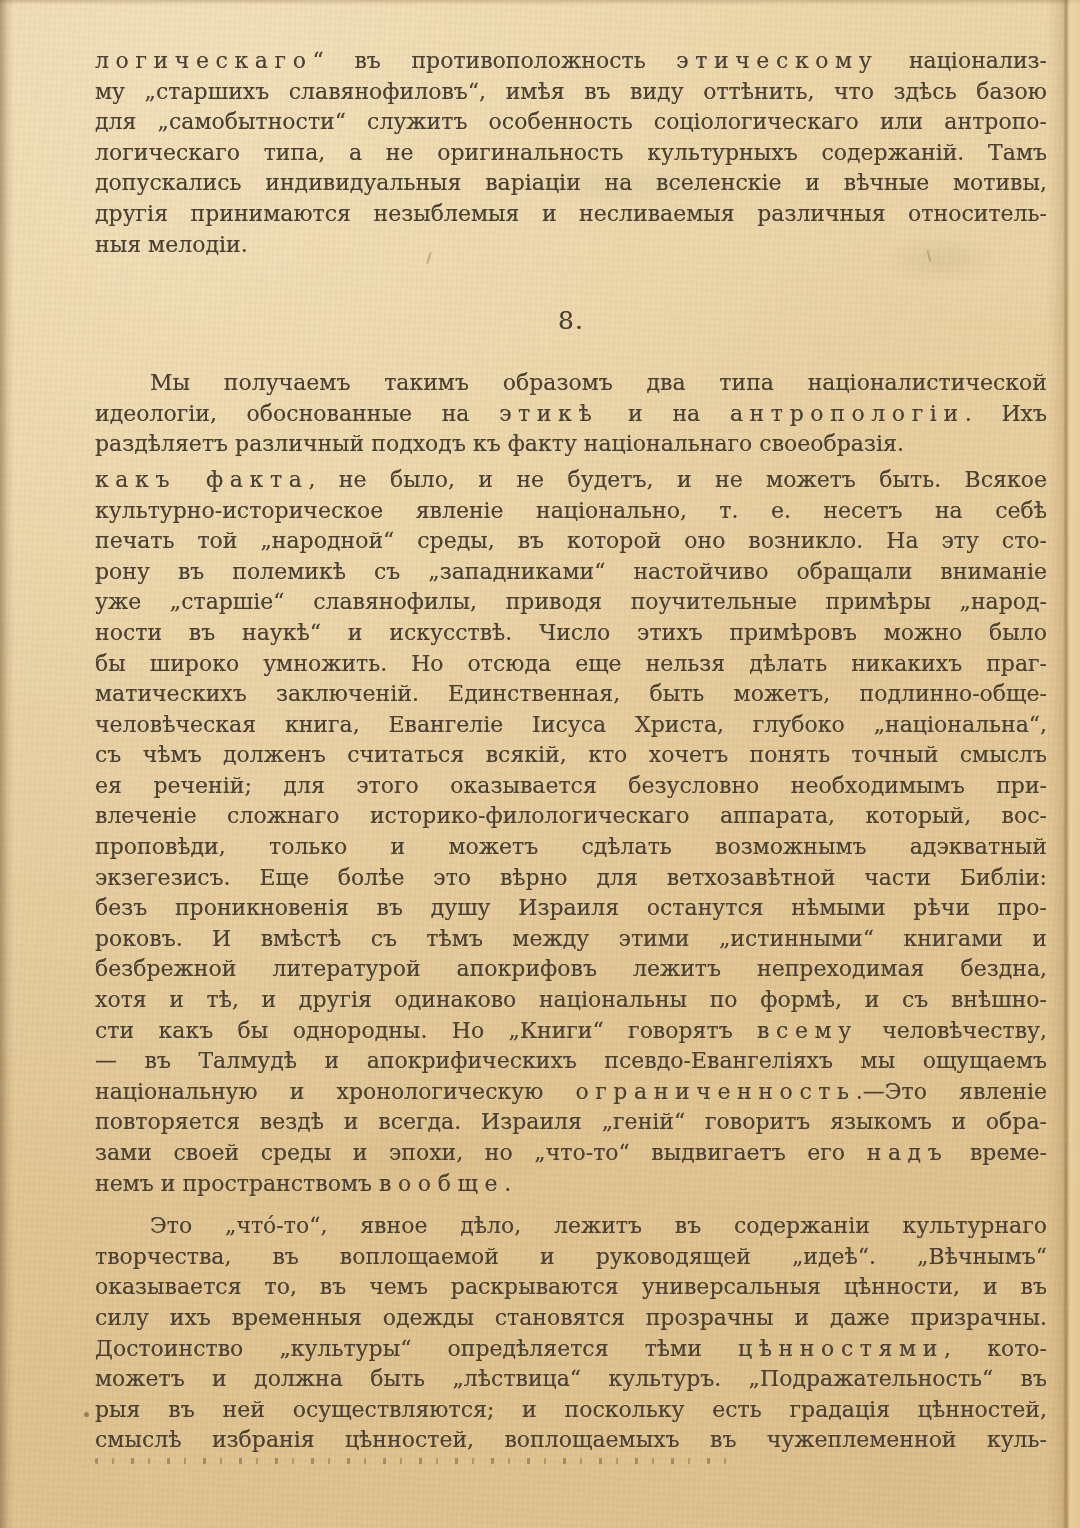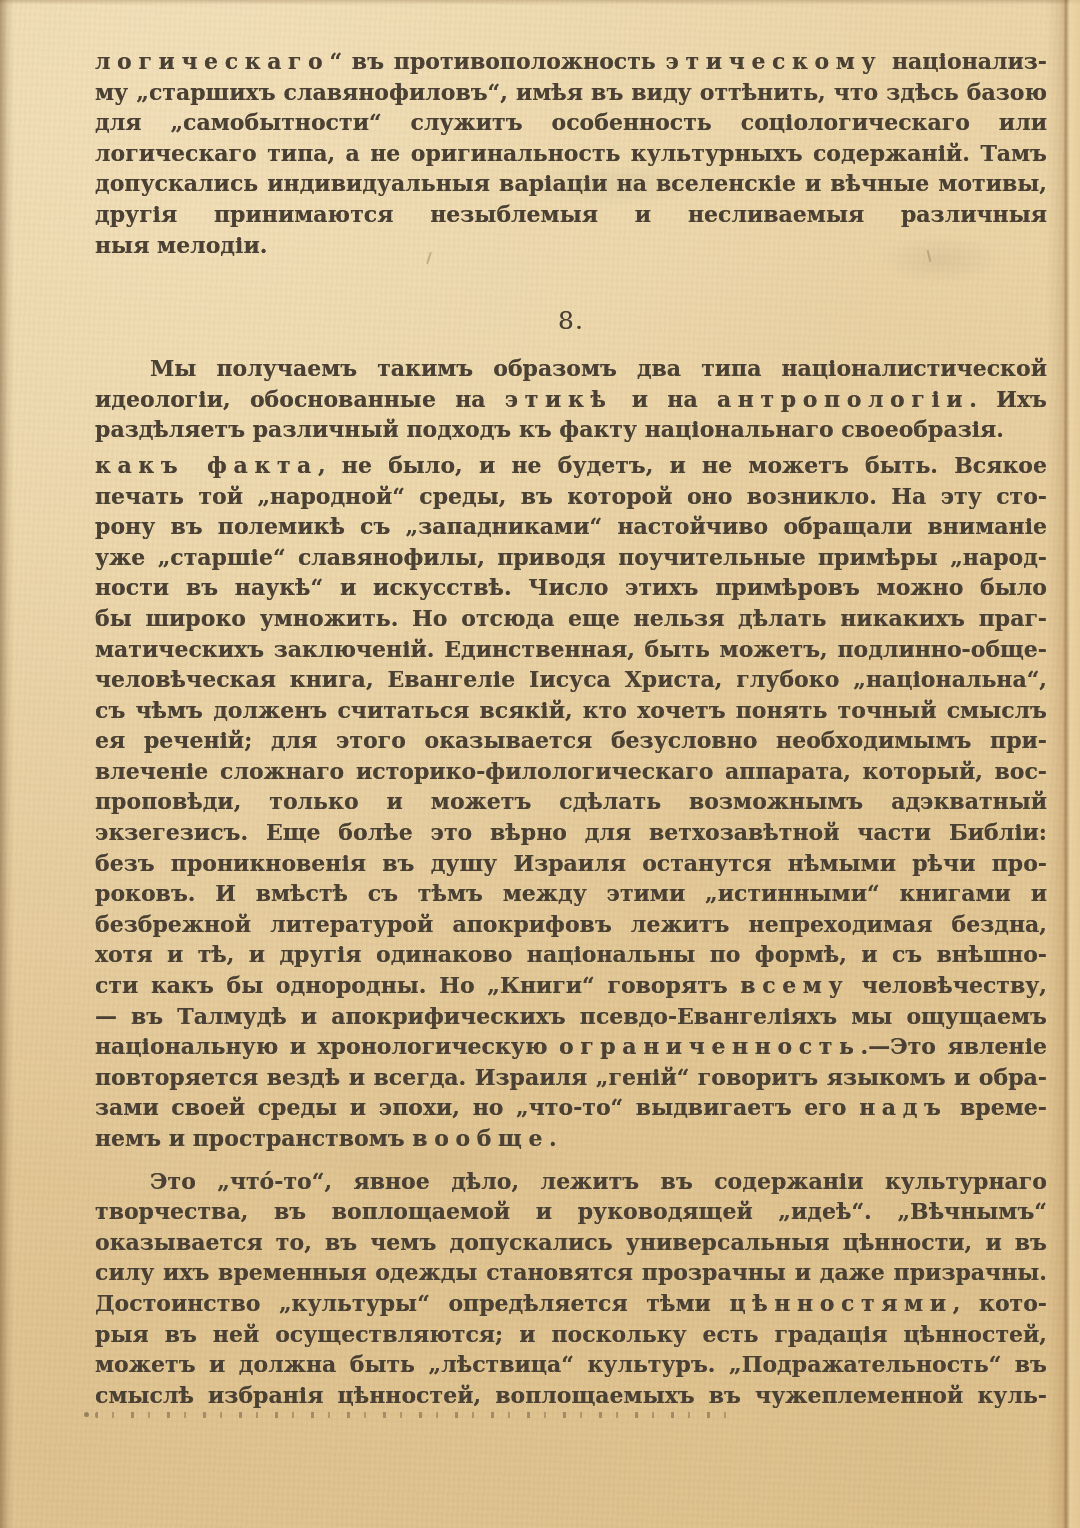--- a/index.html
+++ b/index.html
@@ -50,27 +50,27 @@
   .speck{position:absolute;left:84px;top:1412px;width:5px;height:5px;border-radius:50%;
       background:rgba(92,76,54,0.55);}
   .tick1{position:absolute;left:428px;top:252px;width:2px;height:12px;background:rgba(92,76,54,0.30);transform:rotate(18deg);}
   .tick2{position:absolute;left:928px;top:250px;width:2px;height:12px;background:rgba(92,76,54,0.28);transform:rotate(-14deg);}
 
   .text-col{
     position:absolute;left:95px;top:0;width:952px;
     font-size:22px;line-height:30.6px;
     text-shadow:0 0 0.6px rgba(74,65,52,0.55);
   }
-  .block{margin:0;font-weight:bold;}
+  .block{margin:0;}
   .b0{margin-top:46px;}
   .heading{
     margin-top:44px;height:34px;line-height:34px;
     text-align:center;font-size:25px;letter-spacing:1px;
   }
-  .bA{margin-top:15px;}
+  .bA{margin-top:30px;}
   .bB{margin-top:5px;}
   .bC{margin-top:12px;}
   .line{
     height:30.6px;overflow:hidden;
     text-align:justify;text-align-last:justify;
     white-space:normal;
   }
   .line.end{text-align-last:left;}
   .line.indent{text-indent:55px;}
   .sp{letter-spacing:0.30em;}
@@ -105,20 +105,21 @@
         <div class="line end">ныя мелодіи.</div>
       </div>
     <div class="heading">8.</div>
     <div class="block bA">
         <div class="line indent">Мы получаемъ такимъ образомъ два типа націоналистической</div>
         <div class="line">идеологіи, обоснованные на <span class="sp">этикѣ</span> и на <span class="sp">антропологіи</span>. Ихъ</div>
         <div class="line end">раздѣляетъ различный подходъ къ факту національнаго своеобразія.</div>
       </div>
     <div class="block bB">
         <div class="line"><span class="sp">какъ факта</span>, не было, и не будетъ, и не можетъ быть. Всякое</div>
+        <div class="line">культурно-историческое явленіе національно, т. е. несетъ на себѣ</div>
         <div class="line">печать той „народной“ среды, въ которой оно возникло. На эту сто-</div>
         <div class="line">рону въ полемикѣ съ „западниками“ настойчиво обращали вниманіе</div>
         <div class="line">уже „старшіе“ славянофилы, приводя поучительные примѣры „народ-</div>
         <div class="line">ности въ наукѣ“ и искусствѣ. Число этихъ примѣровъ можно было</div>
         <div class="line">бы широко умножить. Но отсюда еще нельзя дѣлать никакихъ праг-</div>
         <div class="line">матическихъ заключеній. Единственная, быть можетъ, подлинно-обще-</div>
         <div class="line">человѣческая книга, Евангеліе Іисуса Христа, глубоко „національна“,</div>
         <div class="line">съ чѣмъ долженъ считаться всякій, кто хочетъ понять точный смыслъ</div>
         <div class="line">ея реченій; для этого оказывается безусловно необходимымъ при-</div>
         <div class="line">влеченіе сложнаго историко-филологическаго аппарата, который, вос-</div>
@@ -131,25 +132,25 @@
         <div class="line">сти какъ бы однородны. Но „Книги“ говорятъ <span class="sp">всему</span> человѣчеству,</div>
         <div class="line">— въ Талмудѣ и апокрифическихъ псевдо-Евангеліяхъ мы ощущаемъ</div>
         <div class="line">національную и хронологическую <span class="sp">ограниченность</span>.—Это явленіе</div>
         <div class="line">повторяется вездѣ и всегда. Израиля „геній“ говоритъ языкомъ и обра-</div>
         <div class="line">зами своей среды и эпохи, но „что-то“ выдвигаетъ его <span class="sp">надъ</span> време-</div>
         <div class="line end">немъ и пространствомъ <span class="sp">вообще</span>.</div>
       </div>
     <div class="block bC">
         <div class="line indent">Это „что́-то“, явное дѣло, лежитъ въ содержаніи культурнаго</div>
         <div class="line">творчества, въ воплощаемой и руководящей „идеѣ“. „Вѣчнымъ“</div>
-        <div class="line">оказывается то, въ чемъ допускались универсальныя цѣнности, и въ</div>
+        <div class="line">оказывается то, въ чемъ раскрываются универсальныя цѣнности, и въ</div>
         <div class="line">силу ихъ временныя одежды становятся прозрачны и даже призрачны.</div>
         <div class="line">Достоинство „культуры“ опредѣляется тѣми <span class="sp">цѣнностями</span>, кото-</div>
+        <div class="line">можетъ и должна быть „лѣствица“ культуръ. „Подражательность“ въ</div>
         <div class="line">рыя въ ней осуществляются; и поскольку есть градація цѣнностей,</div>
-        <div class="line">можетъ и должна быть „лѣствица“ культуръ. „Подражательность“ въ</div>
         <div class="line">смыслѣ избранія цѣнностей, воплощаемыхъ въ чужеплеменной куль-</div>
       </div>
     <div class="remnant"></div>
   </div>
 
   <div class="edge-left"></div>
   <div class="edge-top"></div>
   <div class="edge-right"></div>
 </div>
 

